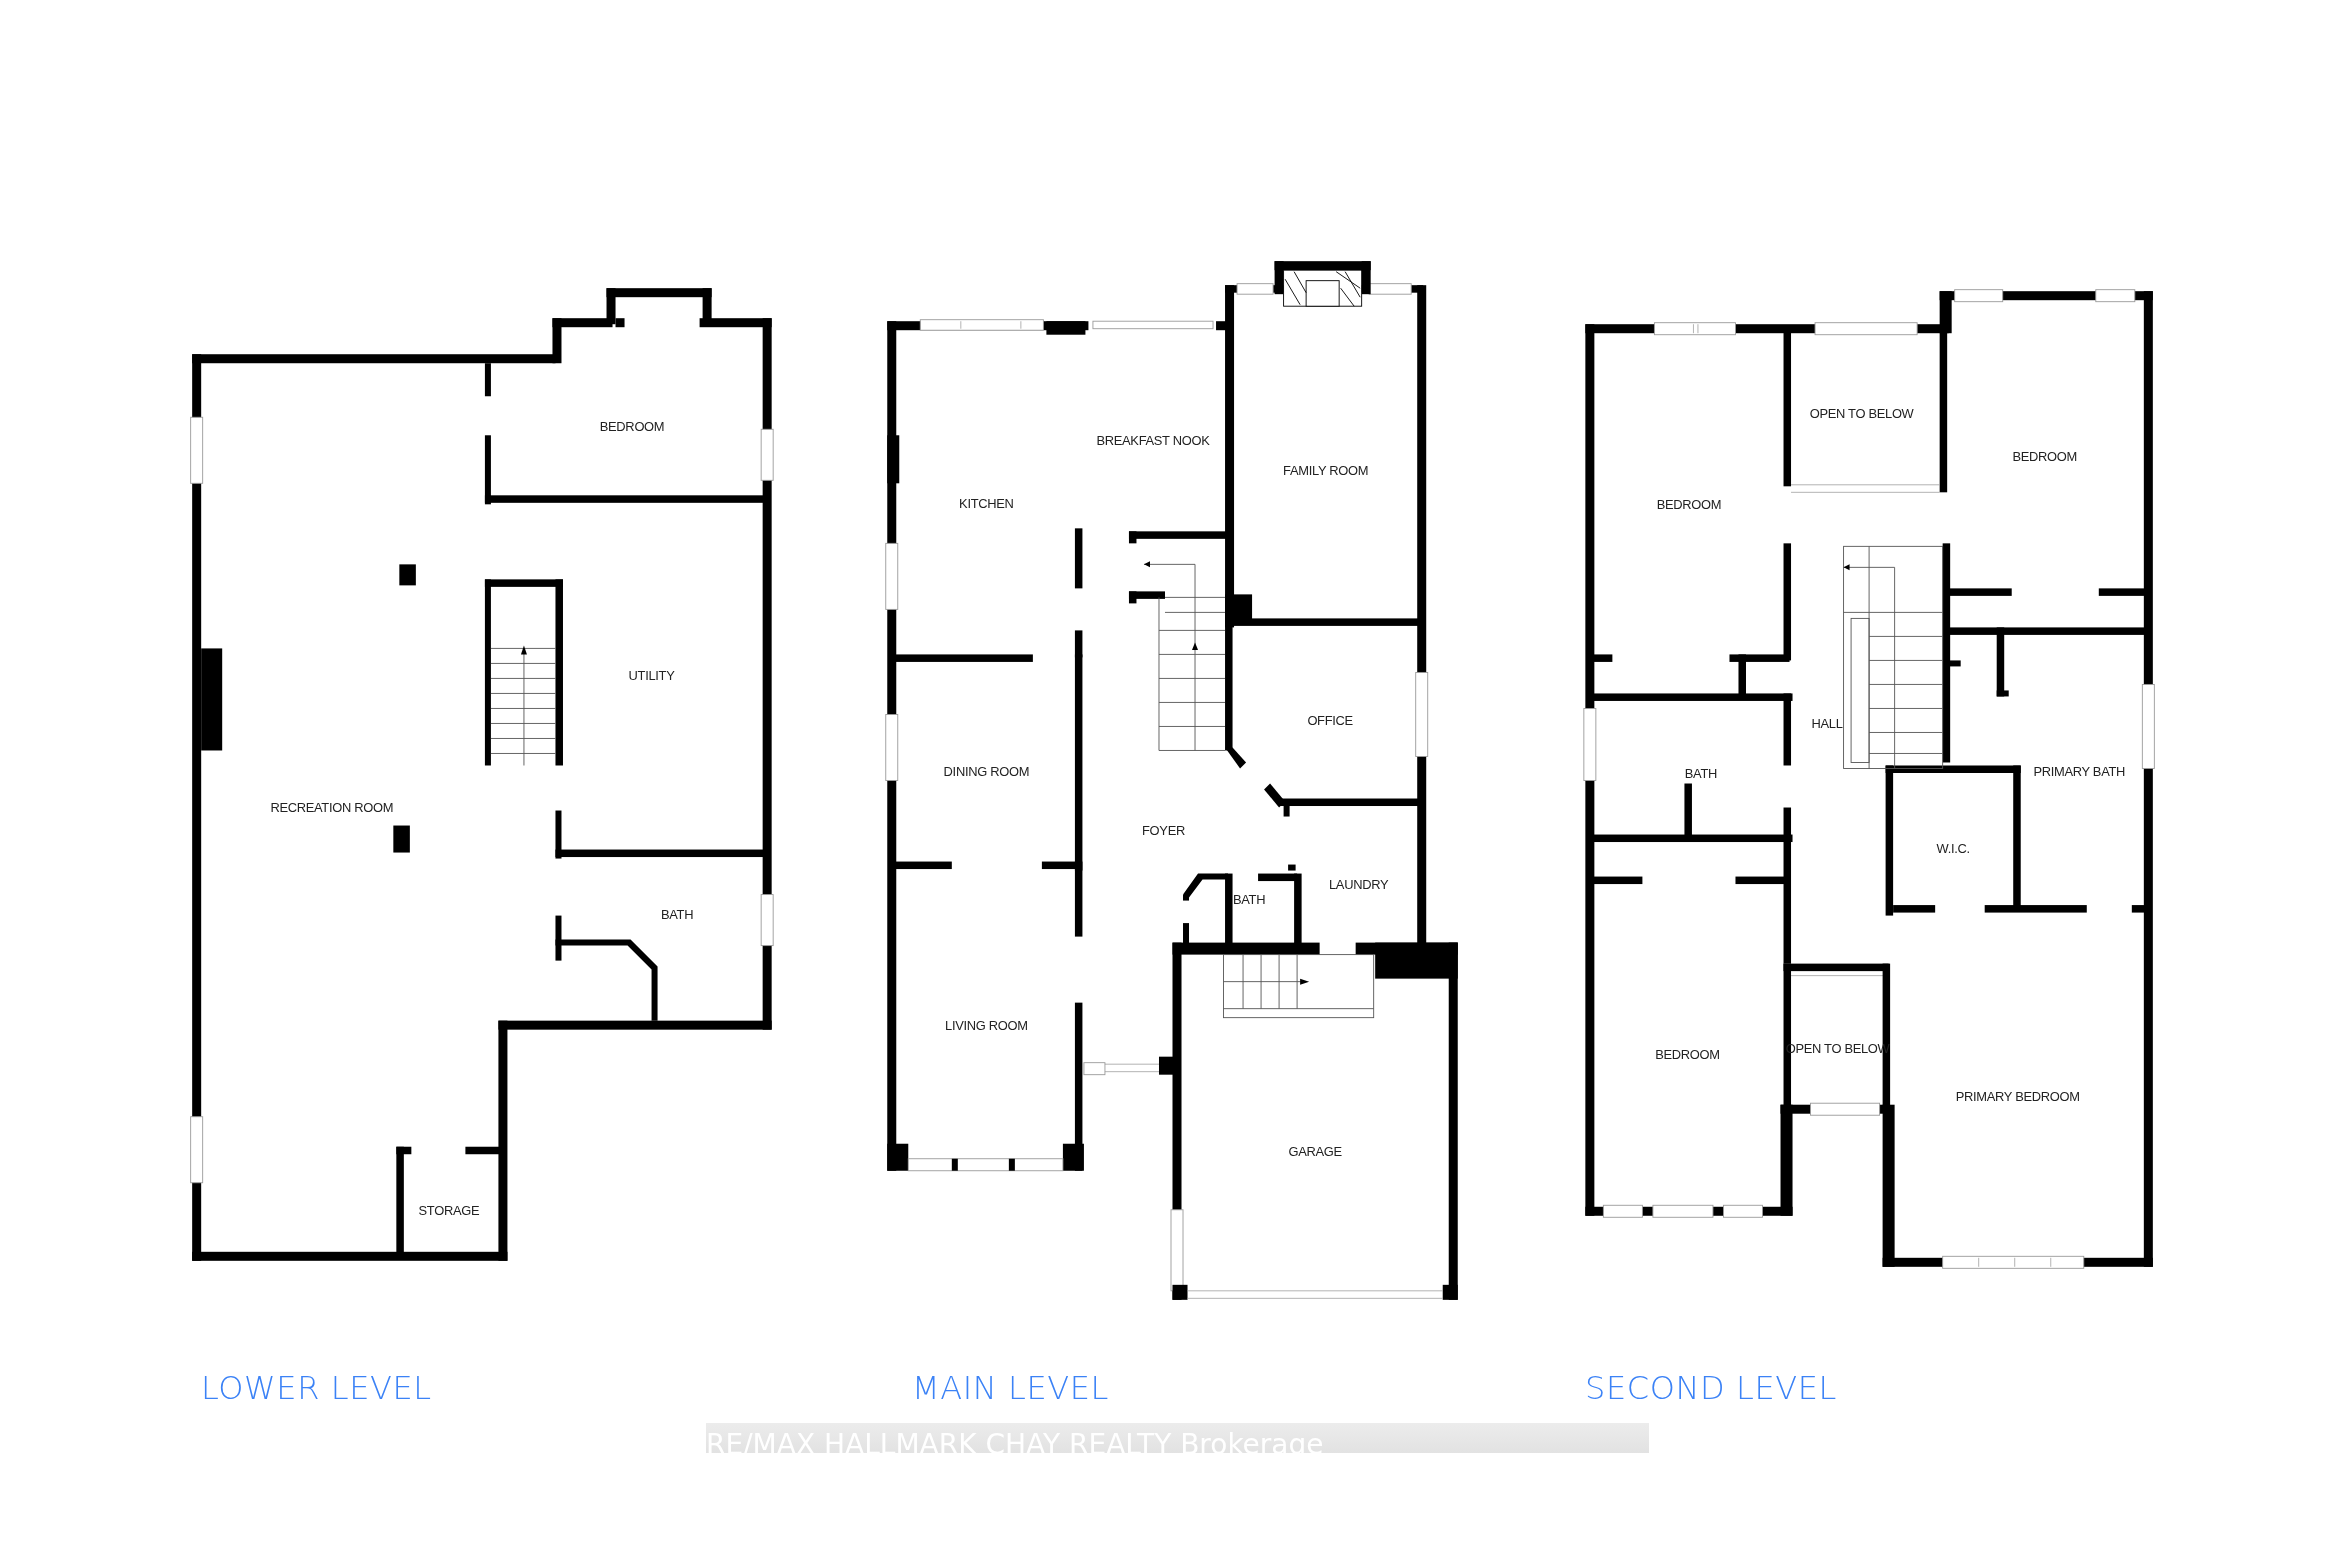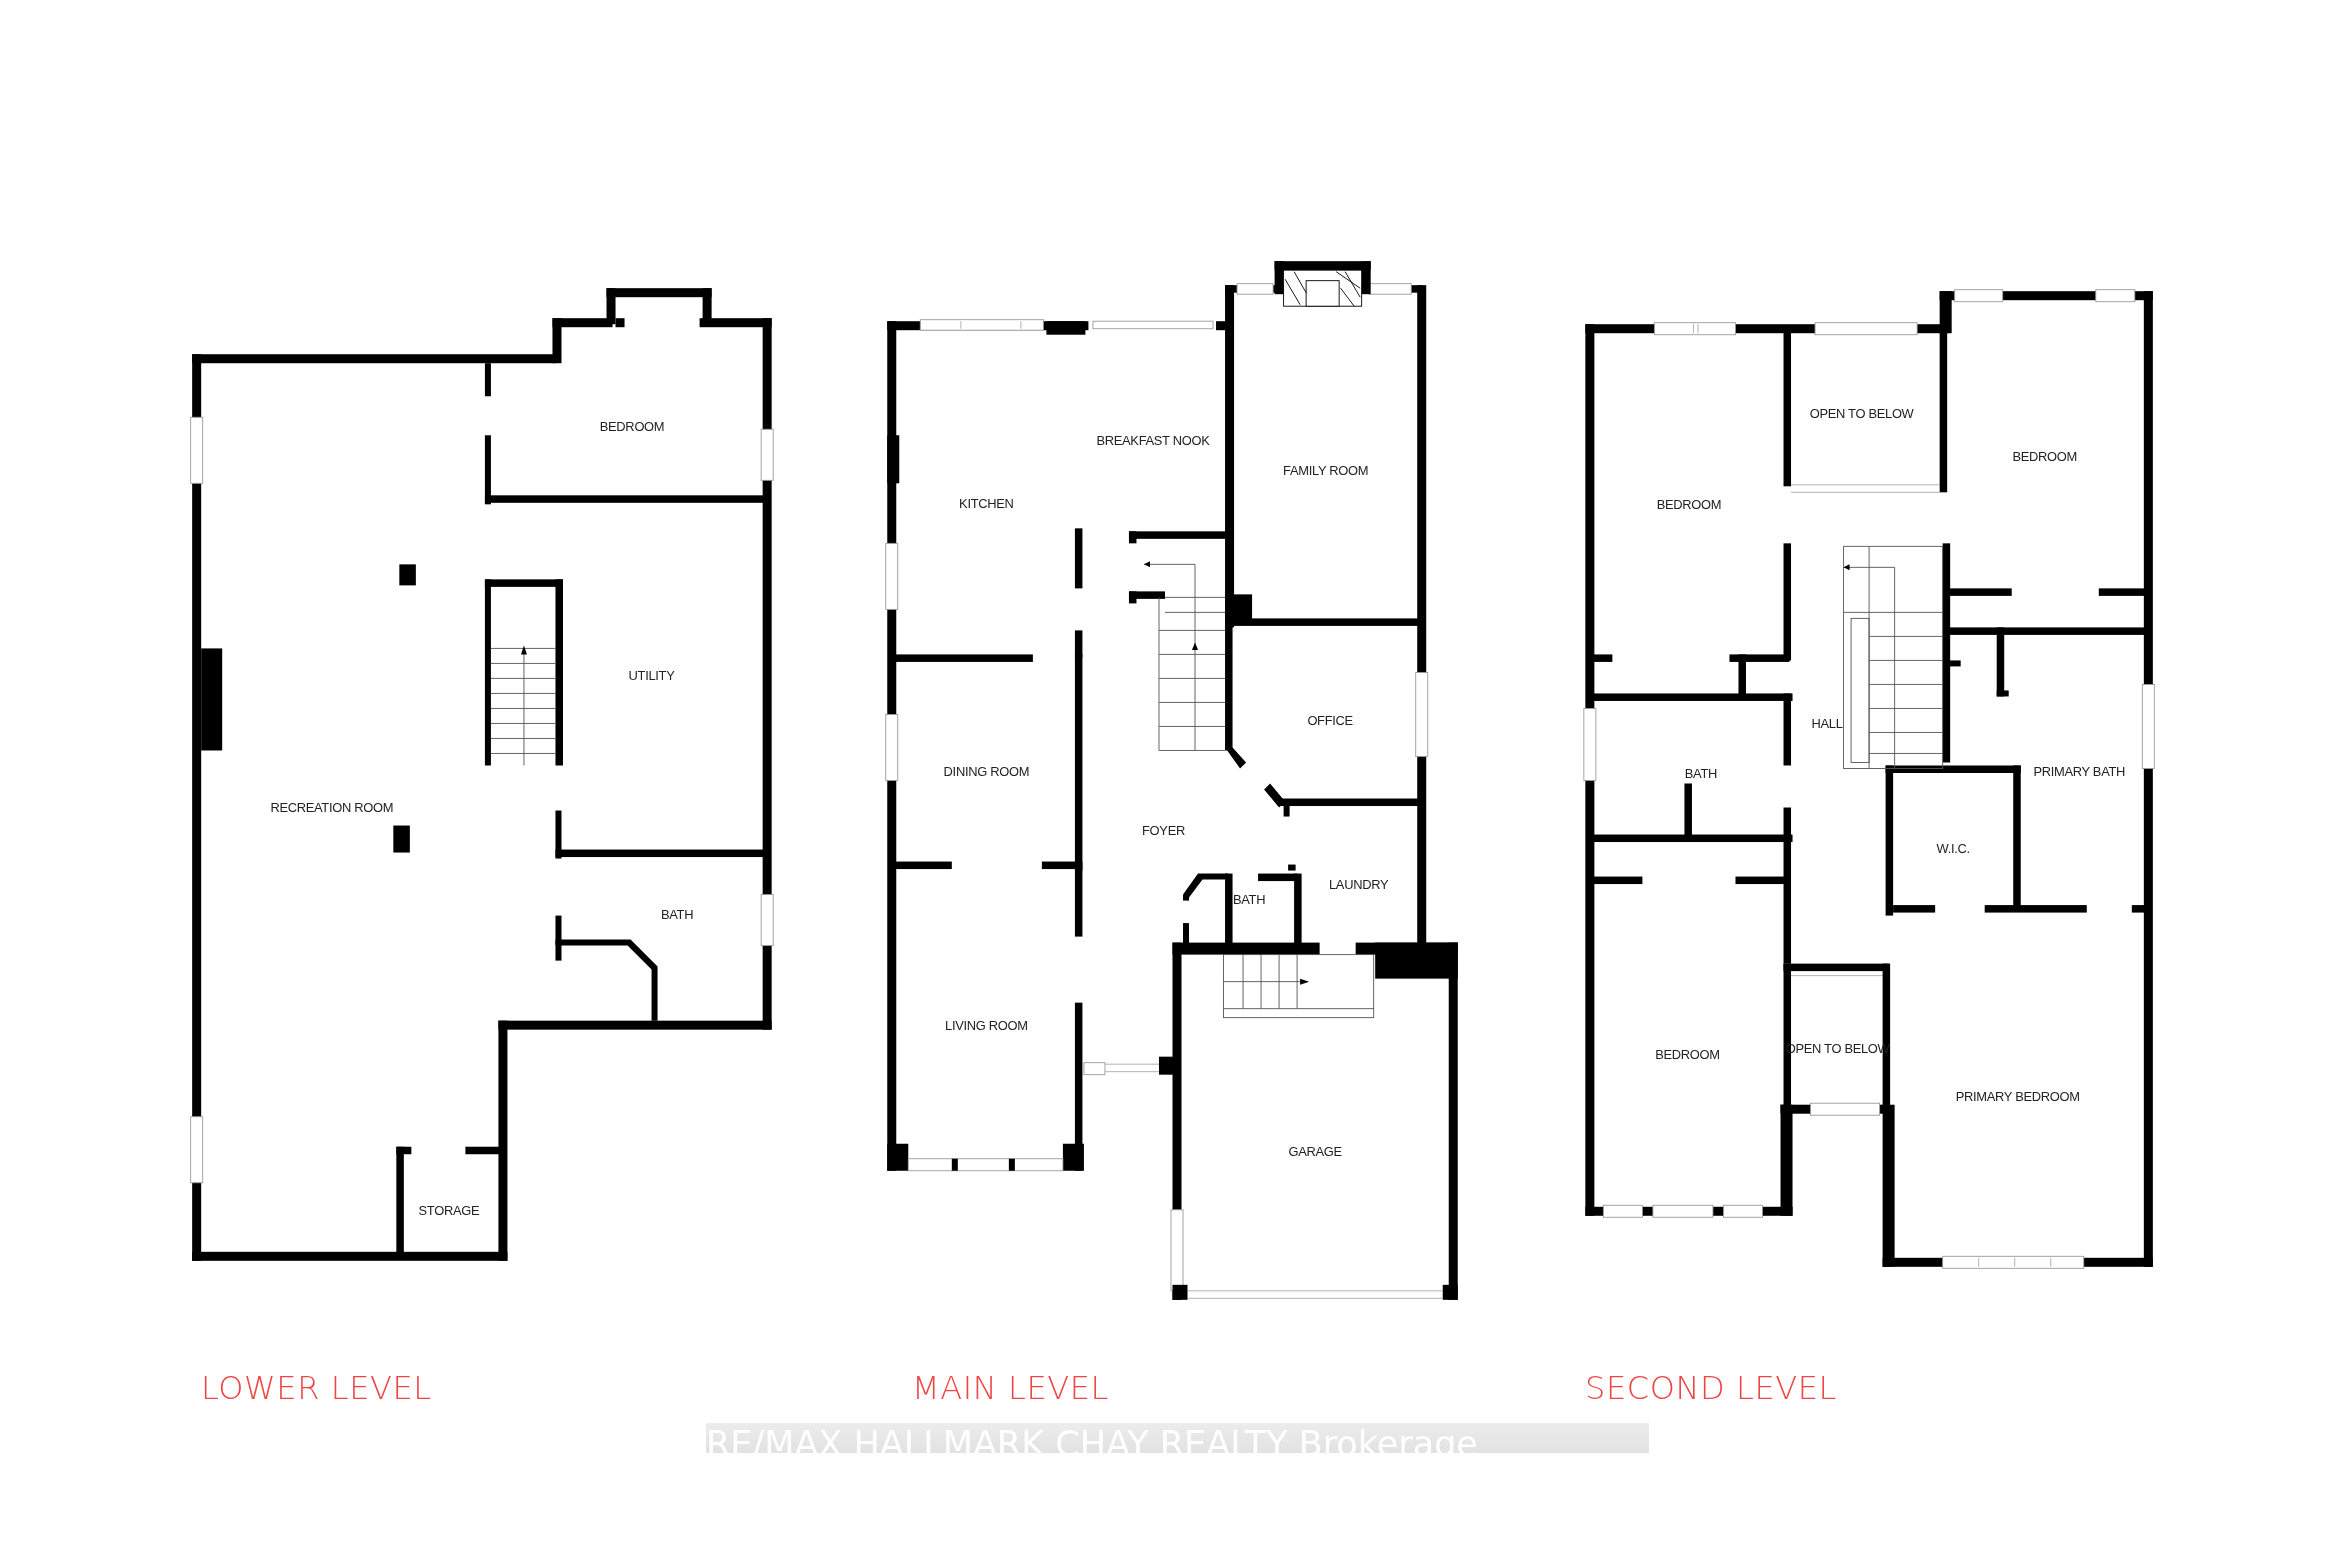--- a/index.html
+++ b/index.html
@@ -4,22 +4,22 @@
 <style>
   html, body { margin: 0; padding: 0; background: #ffffff; }
   body { width: 2342px; height: 1561px; position: relative; overflow: hidden; font-family: "Liberation Sans", sans-serif; }
   #plan { position: absolute; left: 0; top: 0; width: 2342px; height: 1561px; }
   .wall { fill: #000; }
   .win { fill: #fff; stroke: #9a9a9a; stroke-width: 0.6; }
   .winline { stroke: #9a9a9a; stroke-width: 0.5; }
   .thin { stroke: #000; stroke-width: 0.6; fill: none; }
   .stairline { stroke: #555; stroke-width: 0.6; fill: none; }
   .room-label { font-family: "Liberation Sans", sans-serif; font-size: 8.6px; fill: #222; text-anchor: middle; dominant-baseline: middle; letter-spacing: -0.2px; }
-  .level-label { position: absolute; font-family: "DejaVu Sans", sans-serif; font-size: 32px; font-weight: 300; color: #ef4444; letter-spacing: 0.6px; white-space: nowrap; }
-  .watermark { position: absolute; left: 706px; top: 1423px; width: 943px; height: 30px; background: linear-gradient(#ececec, #e2e2e2); color: #ffffff; font-family: "DejaVu Sans", sans-serif; font-size: 35px; line-height: 43px; white-space: nowrap; overflow: hidden; }
+  .level-label { position: absolute; font-family: "DejaVu Sans", sans-serif; font-size: 32px; font-weight: 300; color: #3b82f6; letter-spacing: 0.6px; white-space: nowrap; }
+  .watermark { position: absolute; left: 706px; top: 1423px; width: 943px; height: 30px; background: linear-gradient(#ececec, #e2e2e2); color: #ffffff; font-family: "DejaVu Sans", sans-serif; font-size: 28px; line-height: 43px; white-space: nowrap; overflow: hidden; }
 </style>
 </head>
 <body>
 
 <svg id="plan" viewBox="0 0 1560 1040" preserveAspectRatio="none" xmlns="http://www.w3.org/2000/svg">
 
   <g>
 
     <rect class="wall" x="128" y="236" width="6" height="604"></rect>
     <rect class="wall" x="128" y="236" width="242" height="6"></rect>

